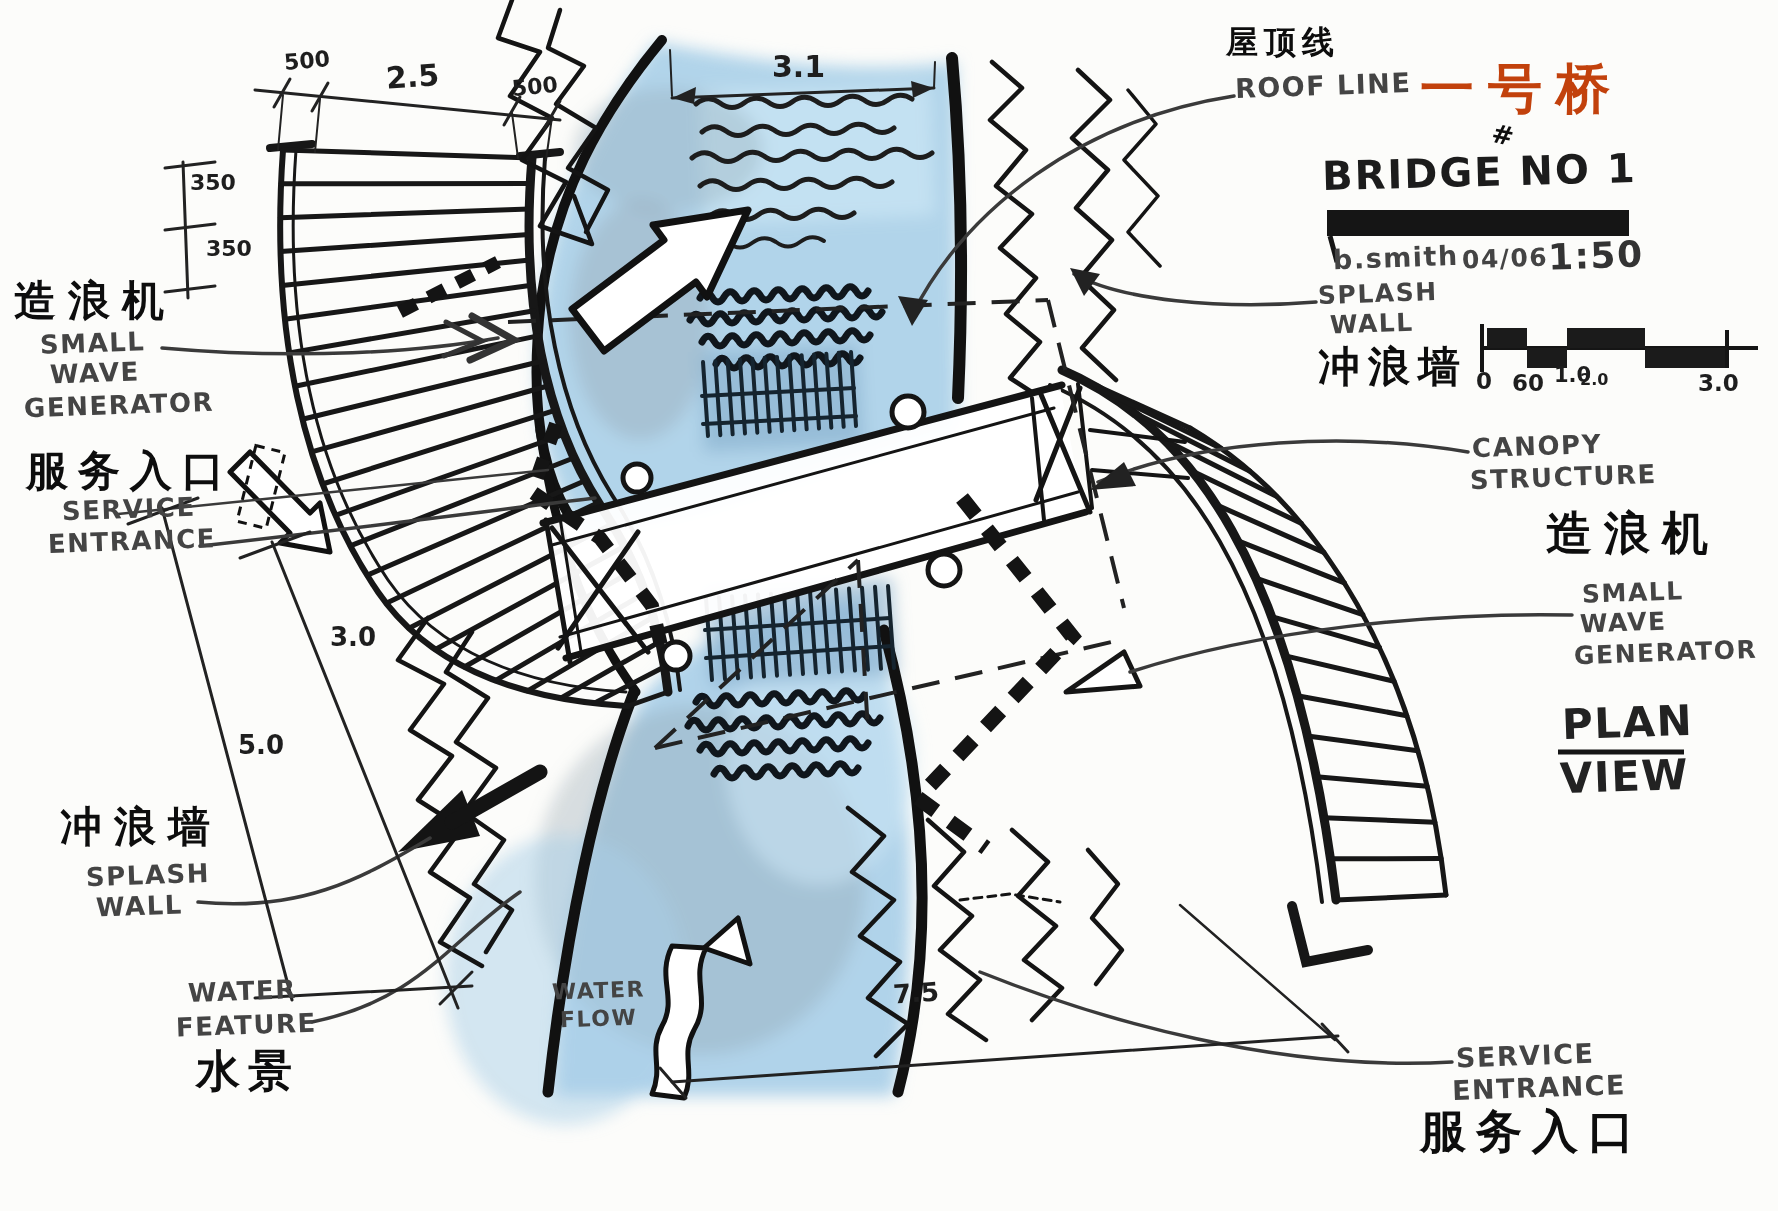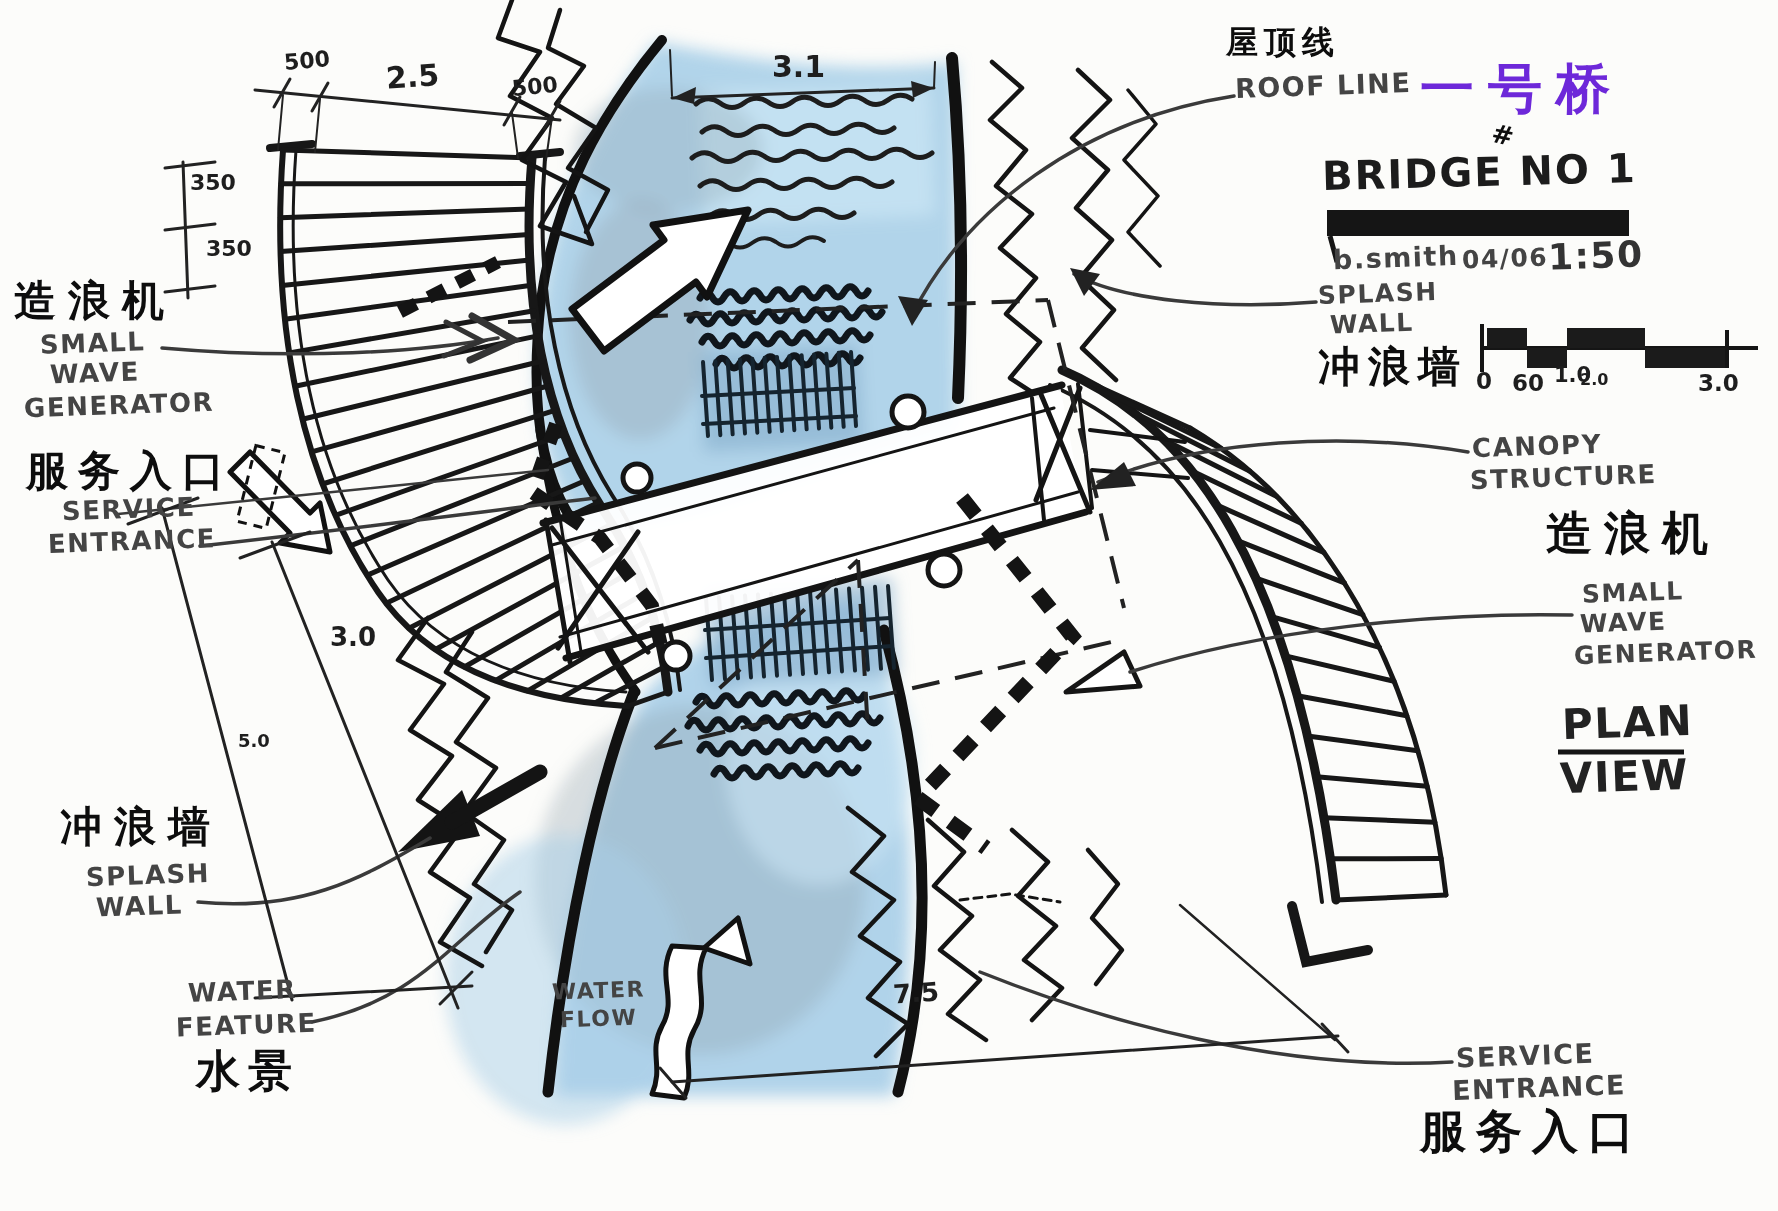--- a/index.html
+++ b/index.html
@@ -3,21 +3,21 @@
 <meta charset="utf-8">
 <style>
   html,body{margin:0;padding:0;background:#e8e8e6;}
   .stage{position:relative;width:1778px;height:1211px;background:#fcfcfa;overflow:hidden;
          font-family:"DejaVu Sans","Liberation Sans",sans-serif;}
   .stage svg{position:absolute;left:0;top:0;}
   .lbl{position:absolute;white-space:nowrap;line-height:1;color:#3d3d3d;font-weight:700;}
   .en{letter-spacing:1.5px;color:#444;transform:rotate(-2deg);}
   .cn{color:#0d0d0d;font-weight:700;}
   .dim{position:absolute;white-space:nowrap;line-height:1;color:#1e1e1e;font-weight:700;}
-  .ttl{color:#6d28d9;}
+  .ttl{color:#c2410c;}
   
   #lw-ties line,#rw-ties line{stroke:#171717;stroke-width:5;stroke-linecap:round;}
   #grill1 line,#grill2 line{stroke:#15242f;stroke-width:4;stroke-linecap:round;}
 </style>
 </head>
 <body>
 
 <div class="stage">
 
 <svg width="1778" height="1211" viewBox="0 0 1778 1211">
@@ -354,16 +354,16 @@
 <div class="lbl en" style="left:1452px;top:1074px;font-size:27px">ENTRANCE</div>
 <div class="lbl cn" style="left:1420px;top:1108px;font-size:46px;letter-spacing:10px">服务入口</div>
 
 <div class="dim" style="left:284px;top:50px;font-size:22px;transform:rotate(-5deg)">500</div>
 <div class="dim" style="left:386px;top:62px;font-size:30px;transform:rotate(-4deg)">2.5</div>
 <div class="dim" style="left:512px;top:76px;font-size:22px;transform:rotate(-6deg)">500</div>
 <div class="dim" style="left:190px;top:172px;font-size:22px">350</div>
 <div class="dim" style="left:206px;top:238px;font-size:22px">350</div>
 <div class="dim" style="left:772px;top:52px;font-size:30px">3.1</div>
 <div class="dim" style="left:330px;top:624px;font-size:26px">3.0</div>
-<div class="dim" style="left:238px;top:732px;font-size:18px">5.0</div>
+<div class="dim" style="left:238px;top:732px;font-size:26px">5.0</div>
 <div class="dim" style="left:893px;top:980px;font-size:26px;transform:rotate(-4deg)">7.5</div>
 
 </div>
 
 </body></html>

